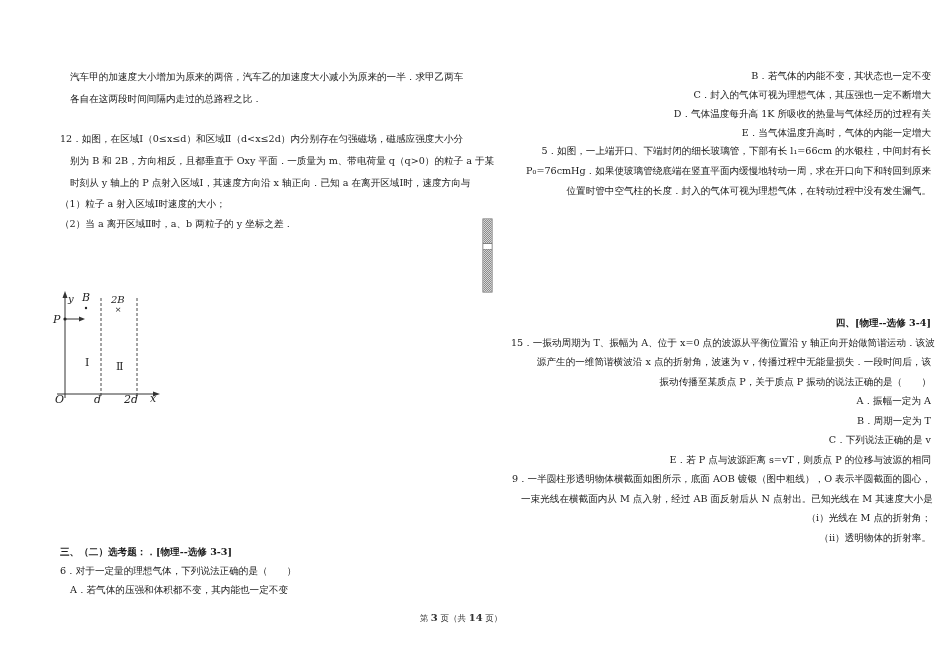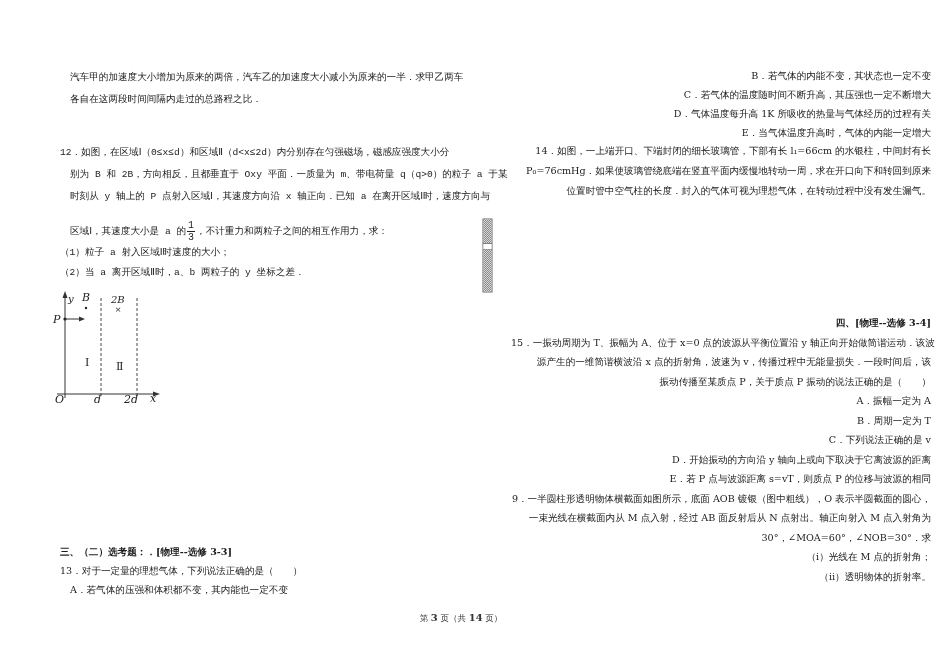--- a/index.html
+++ b/index.html
@@ -19,27 +19,24 @@
   svg text { font-family:"DejaVu Serif","Liberation Serif",serif; }
 </style>
 </head>
 <body>
 
 <div class="col left" style="top:66px;">
   <p class="p ind">汽车甲的加速度大小增加为原来的两倍，汽车乙的加速度大小减小为原来的一半．求甲乙两车</p>
   <p class="p ind">各自在这两段时间间隔内走过的总路程之比．</p>
 </div>
 
-<div class="col left" style="top:142px;font-family:Liberation Mono, monospace;">
+<div class="col left" style="top:128px;">
   <p class="p">12．如图，在区域Ⅰ（0≤x≤d）和区域Ⅱ（d&lt;x≤2d）内分别存在匀强磁场，磁感应强度大小分</p>
   <p class="p ind">别为 B 和 2B，方向相反，且都垂直于 Oxy 平面．一质量为 m、带电荷量 q（q&gt;0）的粒子 a 于某</p>
   <p class="p ind">时刻从 y 轴上的 P 点射入区域Ⅰ，其速度方向沿 x 轴正向．已知 a 在离开区域Ⅰ时，速度方向与</p>
-  <p class="p ind" style="margin-top:12px;">
-    <span>区域Ⅰ，其速度大小是 a 的</span><span class="frac"><span class="num">1</span><span class="den">3</span></span><span>，不计重力和两粒子之间的相互作用力，求：</span>
-  </p>
   <p class="p" style="line-height:20px;">（1）粒子 a 射入区域Ⅰ时速度的大小；</p>
   <p class="p" style="line-height:20px;">（2）当 a 离开区域Ⅱ时，a、b 两粒子的 y 坐标之差．</p>
 </div>
 
 <svg style="position:absolute; left:52px; top:288px;" width="120" height="118">
 
   <line x1="13" y1="110" x2="13" y2="6" stroke="#333" stroke-width="1"></line>
   <polygon points="13,3 10.5,10 15.5,10" fill="#333"></polygon>
 
   <line x1="5" y1="106" x2="104" y2="106" stroke="#333" stroke-width="1"></line>
@@ -62,33 +59,33 @@
   <text x="33" y="78" font-size="11" fill="#222">Ⅰ</text>
   <text x="64" y="82" font-size="11" fill="#222">Ⅱ</text>
   <text x="3" y="115" font-size="11" font-style="italic" fill="#222">O</text>
   <text x="42" y="115" font-size="11" font-style="italic" fill="#222">d</text>
   <text x="72" y="115" font-size="11" font-style="italic" fill="#222">2d</text>
   <text x="98" y="114" font-size="11" font-style="italic" fill="#222">x</text>
 </svg>
 
 <div class="col left" style="top:542px; line-height:19px;">
   <p class="p bold">三、（二）选考题：．[物理--选修 3-3]</p>
-  <p class="p">13．对于一定量的理想气体，下列说法正确的是（　　）</p>
+  <p class="p">6．对于一定量的理想气体，下列说法正确的是（　　）</p>
   <p class="p ind">A．若气体的压强和体积都不变，其内能也一定不变</p>
 </div>
 
 <div class="col right" style="top:66px; line-height:19px;">
   <p class="p ind">B．若气体的内能不变，其状态也一定不变</p>
-  <p class="p ind">C．若气体的温度随时间不断升高，其压强也一定不断增大</p>
+  <p class="p ind">C．封入的气体可视为理想气体，其压强也一定不断增大</p>
   <p class="p ind">D．气体温度每升高 1K 所吸收的热量与气体经历的过程有关</p>
   <p class="p ind">E．当气体温度升高时，气体的内能一定增大</p>
 </div>
 
 <div class="col right" style="top:141px; line-height:20px;">
-  <p class="p">14．如图，一上端开口、下端封闭的细长玻璃管，下部有长 l₁=66cm 的水银柱，中间封有长</p>
+  <p class="p">5．如图，一上端开口、下端封闭的细长玻璃管，下部有长 l₁=66cm 的水银柱，中间封有长</p>
   <p class="p ind">P₀=76cmHg．如果使玻璃管绕底端在竖直平面内缓慢地转动一周，求在开口向下和转回到原来</p>
   <p class="p ind">位置时管中空气柱的长度．封入的气体可视为理想气体，在转动过程中没有发生漏气。</p>
 </div>
 
 <svg style="position:absolute; left:481px; top:218px;" width="14" height="76">
   <defs>
     <pattern id="hatch" width="2" height="2" patternUnits="userSpaceOnUse">
       <rect width="2" height="2" fill="#d8d8d8"></rect>
       <rect width="1" height="1" fill="#8a8a8a"></rect>
       <rect x="1" y="1" width="1" height="1" fill="#8a8a8a"></rect>
@@ -103,25 +100,23 @@
 </svg>
 
 <div class="col right" style="top:313px; line-height:19.5px;">
   <p class="p bold">四、[物理--选修 3-4]</p>
   <p class="p">15．一振动周期为 T、振幅为 A、位于 x=0 点的波源从平衡位置沿 y 轴正向开始做简谐运动．该波</p>
   <p class="p ind">源产生的一维简谐横波沿 x 点的折射角，波速为 v，传播过程中无能量损失．一段时间后，该</p>
   <p class="p ind">振动传播至某质点 P，关于质点 P 振动的说法正确的是（　　）</p>
   <p class="p ind">A．振幅一定为 A</p>
   <p class="p ind">B．周期一定为 T</p>
   <p class="p ind">C．下列说法正确的是 v</p>
-  <p class="p ind">D．开始振动的方向沿 y 轴向上或向下取决于它离波源的距离</p>
   <p class="p ind">E．若 P 点与波源距离 s=vT，则质点 P 的位移与波源的相同</p>
   <p class="p">9．一半圆柱形透明物体横截面如图所示，底面 AOB 镀银（图中粗线），O 表示半圆截面的圆心，</p>
-  <p class="p ind">一束光线在横截面内从 M 点入射，经过 AB 面反射后从 N 点射出。轴正向射入 M 点入射角为</p>
-  <p class="p ind">30°，∠MOA=60°，∠NOB=30°．求</p>
+  <p class="p ind">一束光线在横截面内从 M 点入射，经过 AB 面反射后从 N 点射出。已知光线在 M 其速度大小是</p>
   <p class="p">（ⅰ）光线在 M 点的折射角；</p>
   <p class="p">（ⅱ）透明物体的折射率。</p>
 </div>
 
 <div class="footer">
   <span>第</span>
   <b>3</b>
   <span>页（共</span>
   <b>14</b>
   <span>页）</span>

